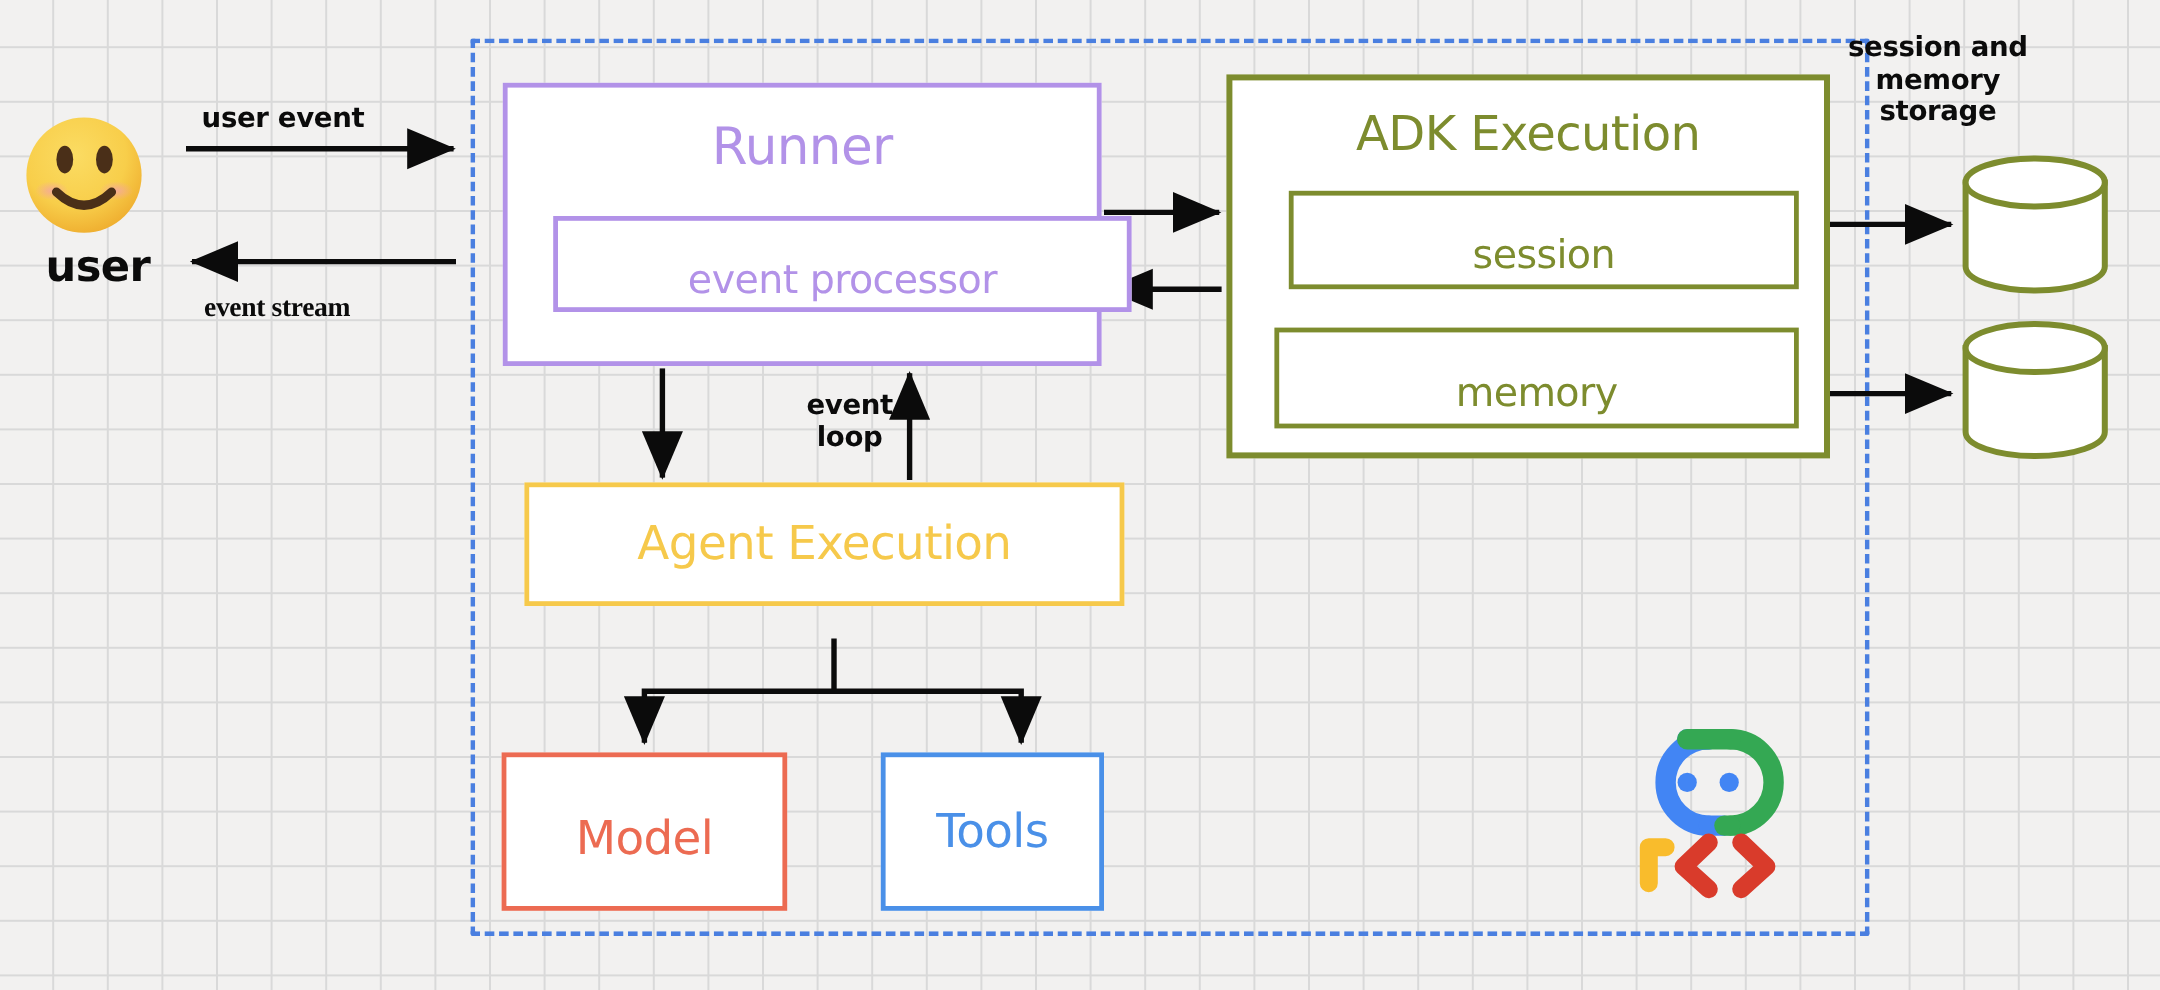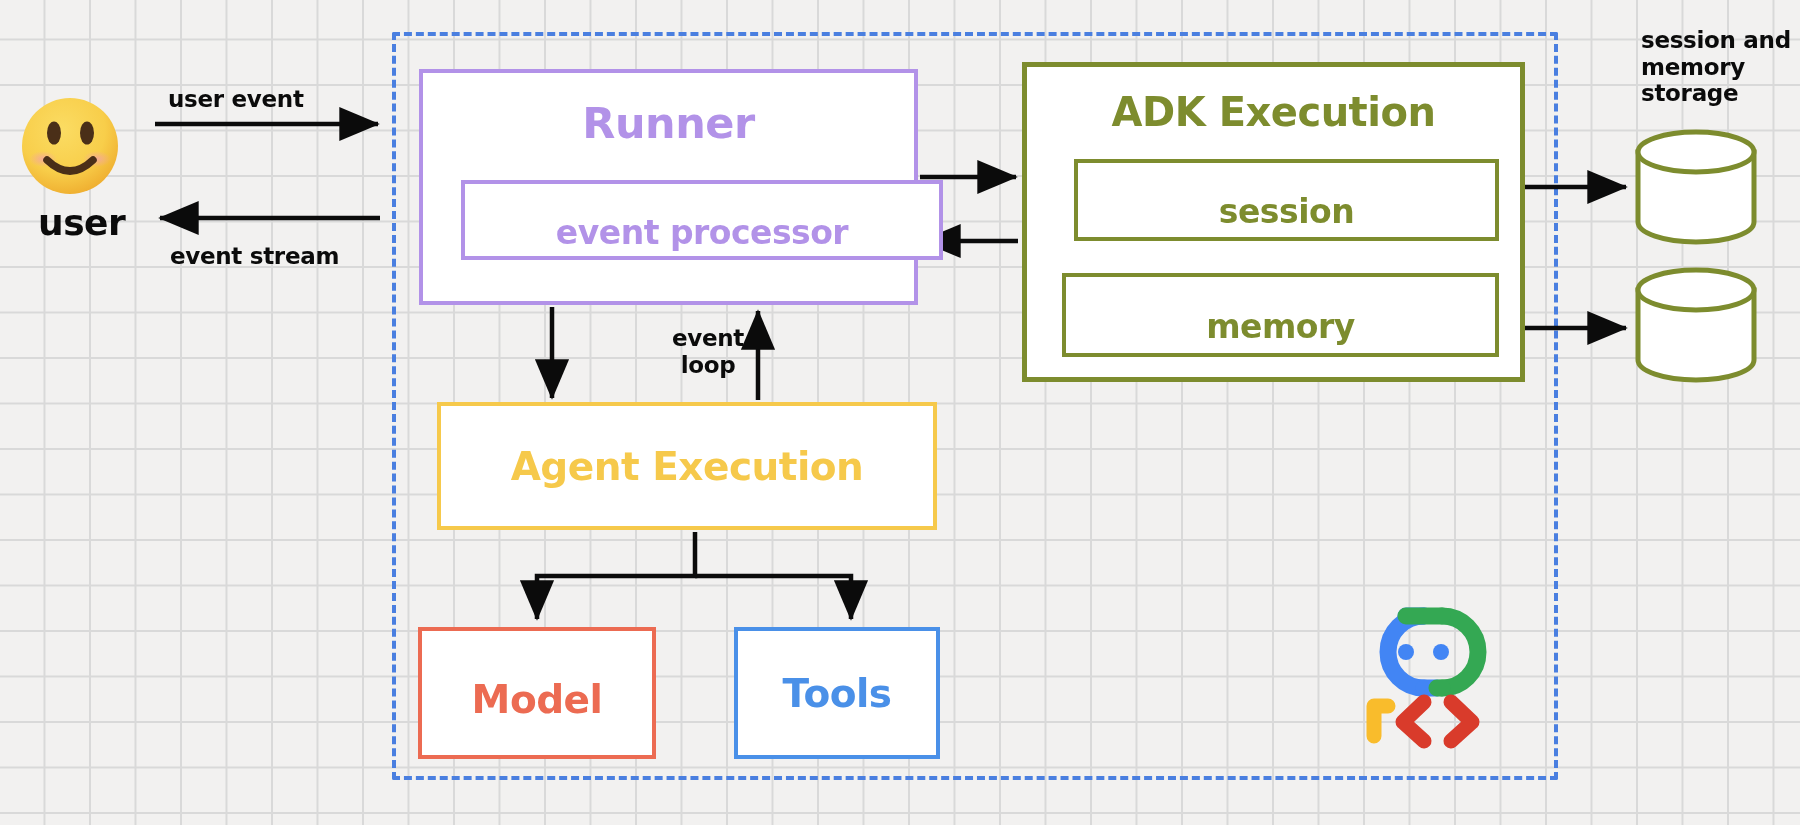--- a/index.html
+++ b/index.html
@@ -28,21 +28,21 @@
   }
   .node {
     position: absolute;
     background: #ffffff;
     box-sizing: border-box;
     display: flex;
     flex-direction: column;
     align-items: center;
   }
   .node-title {
-    font-weight: bold;
+    font-weight: normal;
     letter-spacing: -0.5px;
     white-space: nowrap;
   }
   .lbl {
     position: absolute;
     color: #0b0b0b;
     font-weight: bold;
     font-size: 23px;
     letter-spacing: -0.3px;
     line-height: 1.16;
@@ -109,21 +109,21 @@
   #svc-session { left: 47px; top: 92px; width: 425px; height: 82px; }
   #svc-memory  { left: 35px; top: 206px; width: 437px; height: 84px; }
   #svc-session .node-title, #svc-memory .node-title {
     color: #7d8c2e;
     font-size: 33px;
   }
 
   
   #agent-exec {
     left: 437px; top: 402px;
-    width: 500px; height: 128px;
+    width: 500px; height: 103px;
     border: 4px solid #f6c94b;
     justify-content: center;
   }
   #agent-exec .node-title {
     color: #f6c94b;
     font-size: 39px;
   }
 
   
   #model {
@@ -134,34 +134,34 @@
   }
   #model .node-title {
     color: #ec6b52;
     font-size: 39px;
     margin-top: 12px;
   }
 
   
   #tools {
     left: 734px; top: 627px;
-    width: 206px; height: 132px;
+    width: 186px; height: 132px;
     border: 4px solid #4a90e8;
     justify-content: center;
   }
   #tools .node-title {
     color: #4a90e8;
     font-size: 39px;
   }
 
   
   #lbl-user-input   { left: 168px; top: 86px; }
-  #lbl-event-stream { left: 170px; top: 243px; }
+  #lbl-event-stream { left: 170px; top: 243px; font-family: Liberation Serif, serif; }
   #lbl-event-loop   { left: 628px; top: 325px; text-align: center; margin-left: 44px; }
-  #lbl-storage      { left: 1641px; top: 27px; }
+  #lbl-storage      { left: 1540px; top: 27px; text-align: center; }
   #lbl-user {
     left: 38px; top: 202px;
     font-size: 36px;
     letter-spacing: -0.5px;
   }
 </style>
 </head>
 <body>
 
 <div id="canvas">

